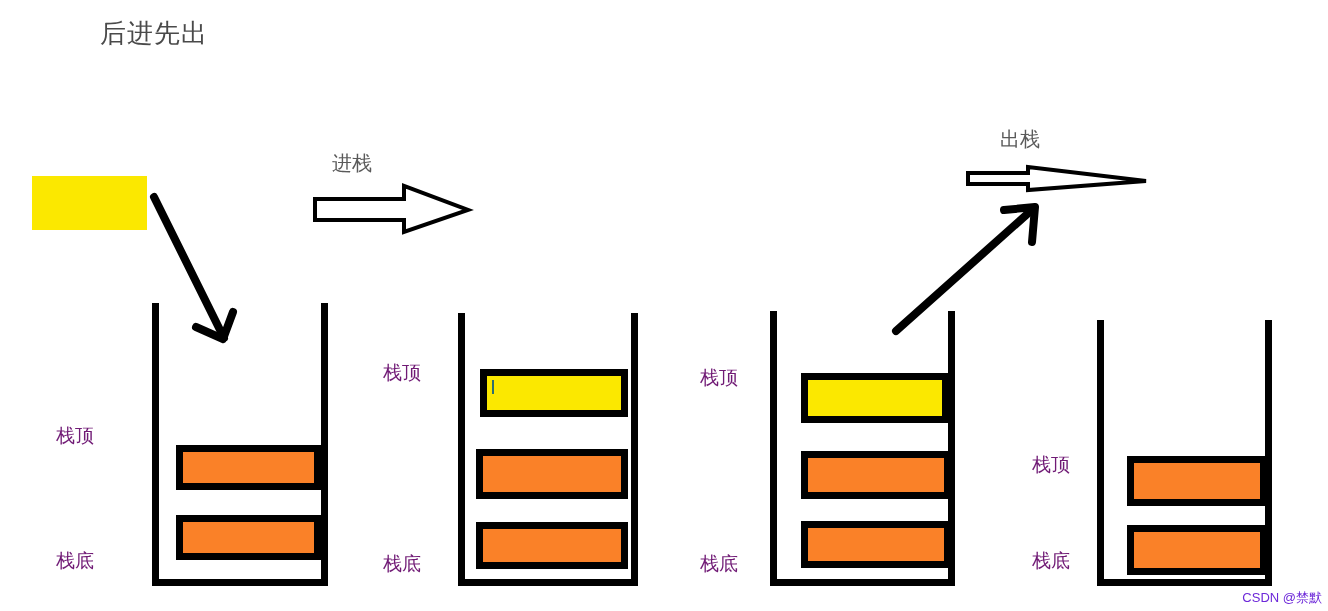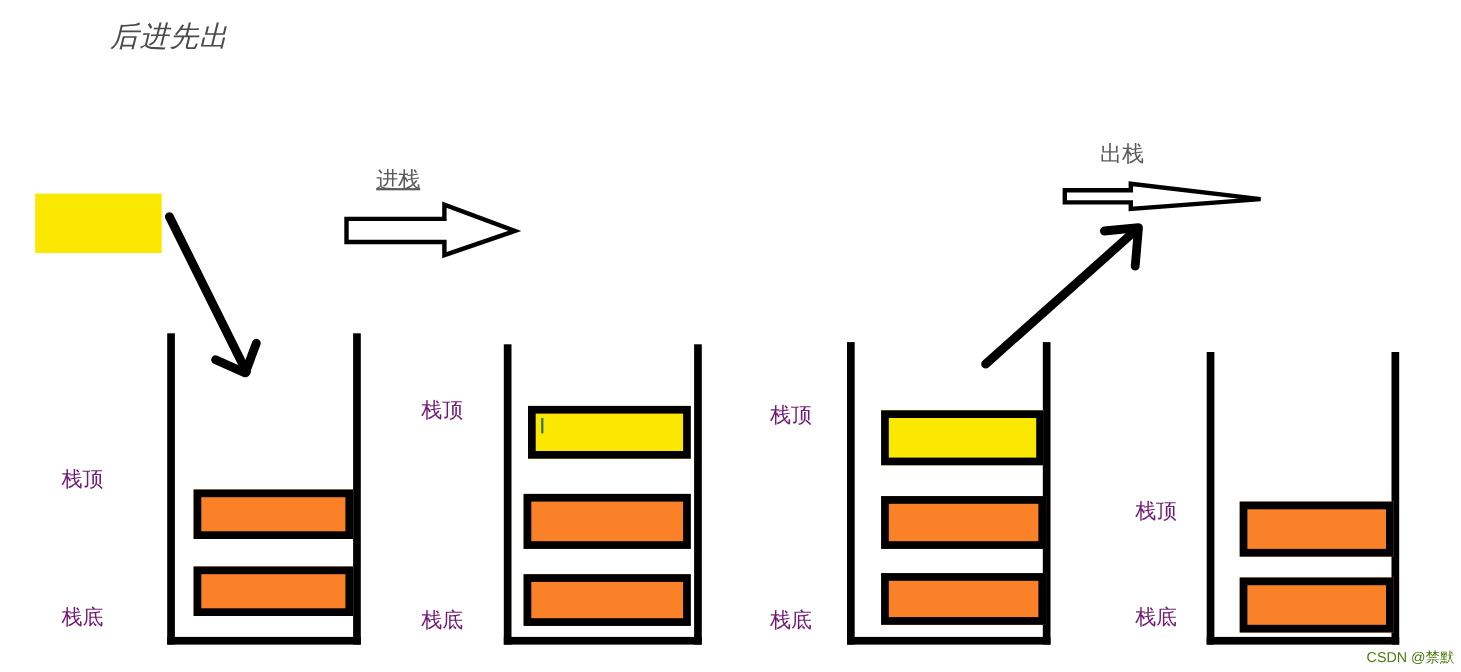--- a/index.html
+++ b/index.html
@@ -16,21 +16,20 @@
     font-family: "Liberation Sans", "DejaVu Sans", sans-serif;
   }
   .title {
     position: absolute;
     left: 100px;
     top: 16px;
     font-size: 26px;
     color: #4a4a4a;
     letter-spacing: 1px;
     white-space: nowrap;
-    font-style: italic;
   }
   .op-label {
     position: absolute;
     font-size: 20px;
     color: #5a5a5a;
     white-space: nowrap;
   }
   .stack-label {
     position: absolute;
     font-size: 19px;
@@ -70,34 +69,34 @@
     top: 0;
     width: 1328px;
     height: 611px;
     pointer-events: none;
   }
   .watermark {
     position: absolute;
     right: 6px;
     bottom: 4px;
     font-size: 13px;
-    color: #4d7c0f;
+    color: #6d28d9;
     white-space: nowrap;
   }
 </style>
 </head>
 <body>
 
 <div id="canvas">
 
   <div class="title">后进先出</div>
 
   <div class="free-block" style="left:32px; top:176px; width:115px; height:54px;"></div>
 
-  <div class="op-label" style="left:342px; top:150px;text-decoration:underline;">进栈</div>
+  <div class="op-label" style="left:332px; top:150px;">进栈</div>
 
   <div class="op-label" style="left:1000px; top:126px;">出栈</div>
 
   <div class="stack-label" style="left:56px; top:423px;">栈顶</div>
   <div class="stack-label" style="left:56px; top:548px;">栈底</div>
   <div class="stack" style="left:152px; top:303px; width:176px; height:283px;">
     <div class="block orange" style="left:17px; top:142px; width:145px; height:45px;"></div>
     <div class="block orange" style="left:17px; top:212px; width:145px; height:45px;"></div>
   </div>
 

